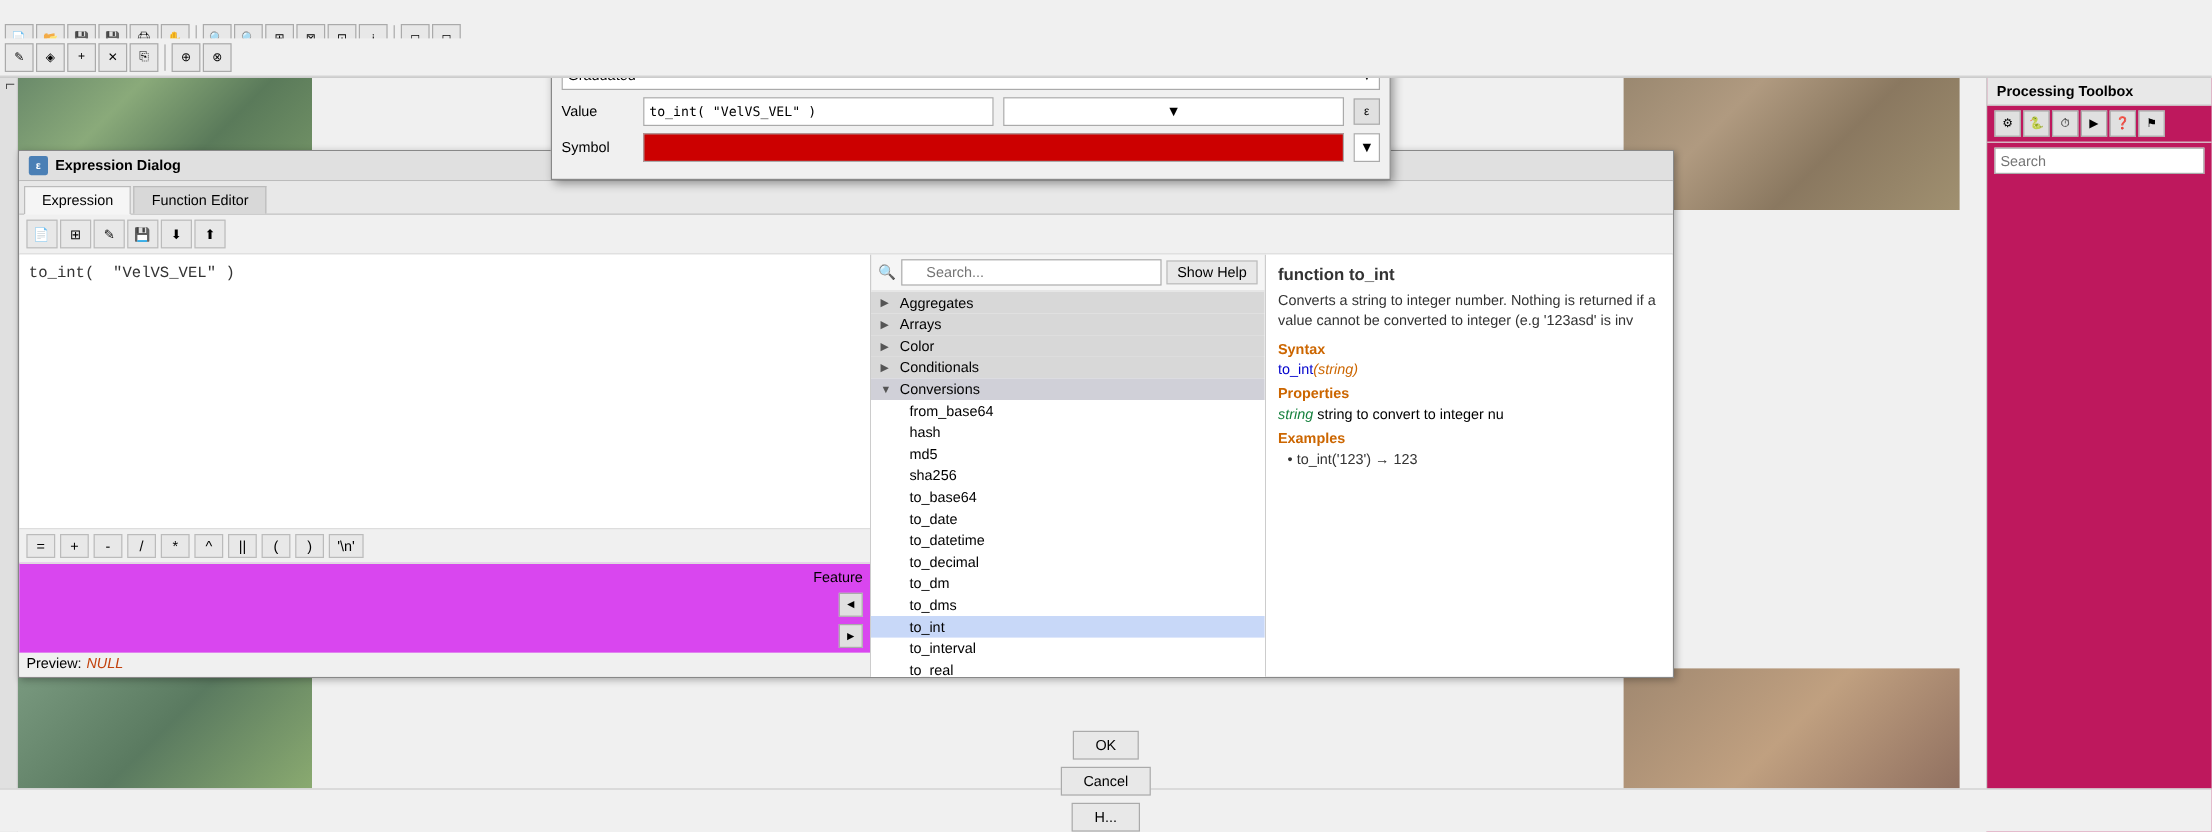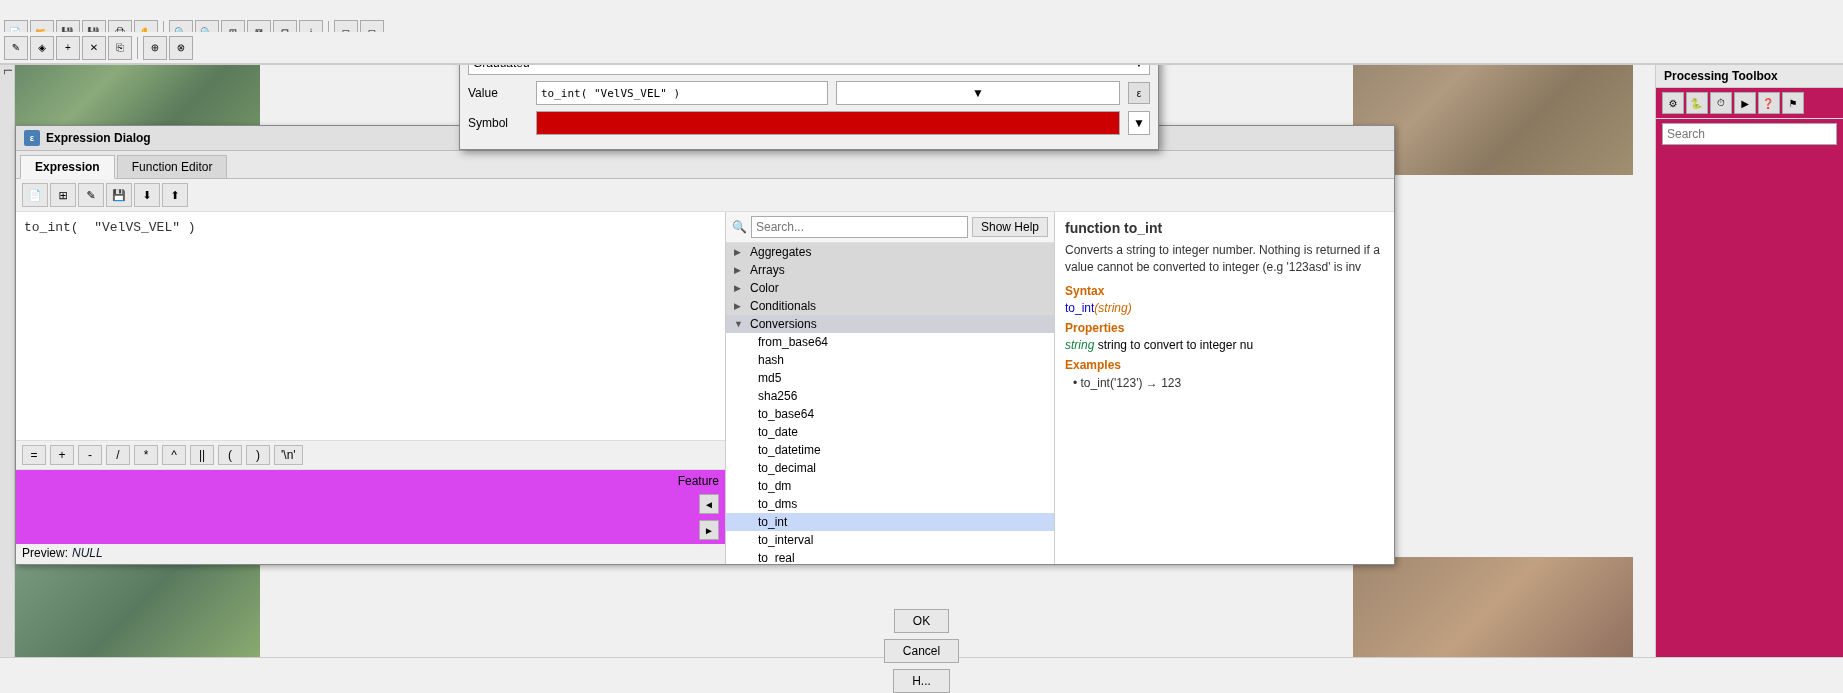--- a/index.html
+++ b/index.html
@@ -132,21 +132,20 @@
       font-size: 12px;
       border: 1px solid #bbb;
       border-bottom: none;
       background: #d8d8d8;
       margin-right: 2px;
     }
     .tab.active {
       background: #f5f5f5;
       border-bottom: 1px solid #f5f5f5;
       margin-bottom: -1px;
-      font-weight: bold;
     }
     .expr-toolbar {
       display: flex;
       gap: 2px;
       padding: 4px 6px;
       background: #f0f0f0;
       border-bottom: 1px solid #ddd;
     }
     .expr-toolbar-btn {
       width: 26px; height: 24px;
@@ -223,21 +222,21 @@
       font-size: 10px;
     }
     .preview-row {
       display: flex;
       align-items: center;
       gap: 4px;
       padding: 2px 6px 4px;
       background: #f0f0f0;
     }
     .preview-label { font-size: 12px; color: #000000; }
-    .preview-value { font-size: 12px; color: #0f172a; font-style: italic; }
+    .preview-value { font-size: 12px; color: #c2410c; font-style: italic; }
 
     
     .func-list-panel {
       flex: 1;
       display: flex;
       flex-direction: column;
       overflow: hidden;
     }
     .func-search-row {
       display: flex;
@@ -245,21 +244,21 @@
       padding: 4px 6px;
       gap: 4px;
       border-bottom: 1px solid #ddd;
     }
     .func-search-input {
       flex: 1;
       height: 22px;
       border: 1px solid #aaa;
       background: white;
       font-size: 12px;
-      padding: 0 4px;
+      padding: 0 20px;
     }
     .show-help-btn {
       padding: 2px 8px;
       background: #e8e8e8;
       border: 1px solid #bbb;
       cursor: pointer;
       font-size: 12px;
     }
     .func-tree {
       flex: 1;

